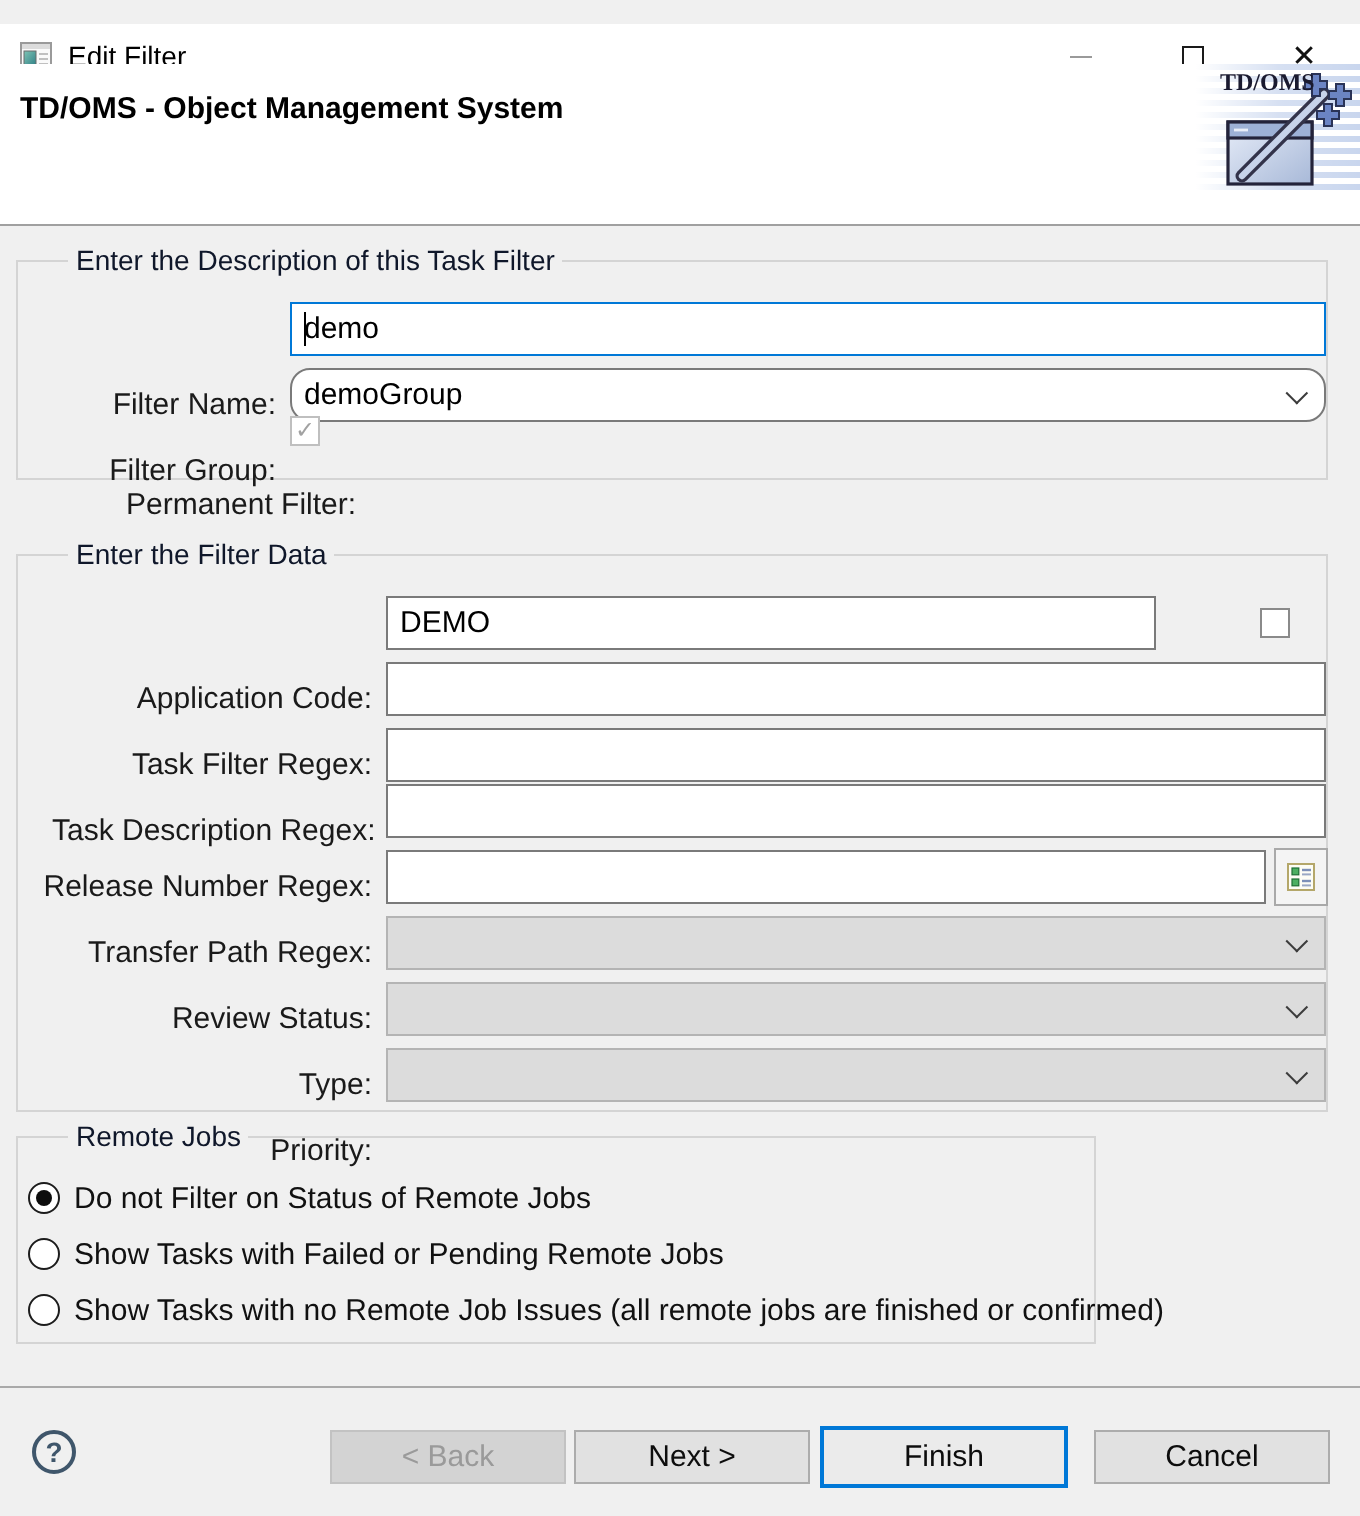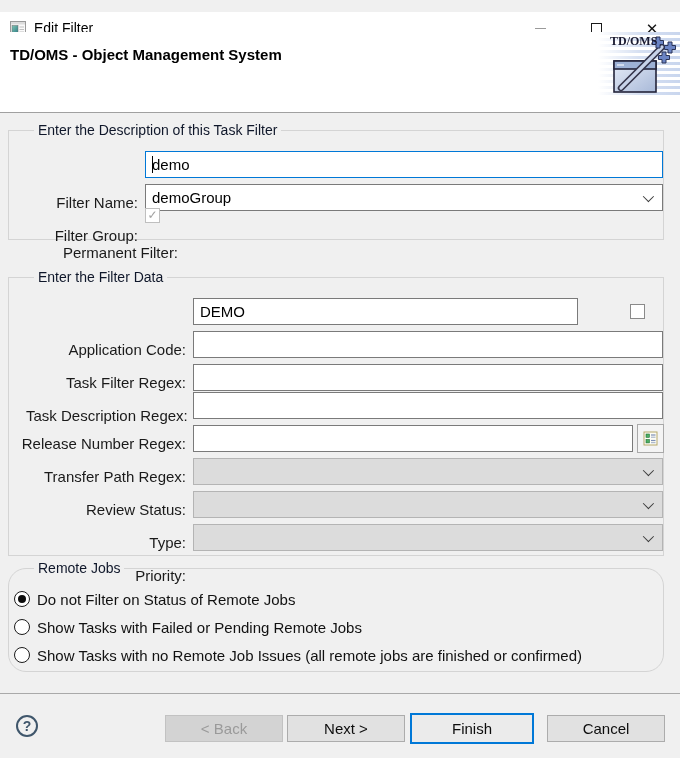--- a/index.html
+++ b/index.html
@@ -120,21 +120,21 @@
   </div>
 
   <div class="group" style="left:8px;top:130px;width:656px;height:110px;">
     <span class="group-title">Enter the Description of this Task Filter</span>
   </div>
   <div class="row-label" style="left:8px;top:151px;width:130px;">Filter Name:</div>
   <input class="textbox focused" style="left: 145px; top: 151px; width: 518px;" value="demo">
   <div class="caret" style="left:152px;top:156px;"></div>
 
   <div class="row-label" style="left:8px;top:184px;width:130px;">Filter Group:</div>
-  <div class="combo" style="left:145px;top:184px;width:518px;">
+  <div class="combo" style="left:145px;top:184px;width:518px;border-radius:10px;">
     <span>demoGroup</span>
     <span class="chev"></span>
   </div>
 
   <div class="row-label" style="left:24px;top:206px;width:130px;height:17px;line-height:17px;padding-left:39px;">Permanent Filter:</div>
   <div class="checkbox disabled" style="left:145px;top:208px;">
     <span>✓</span>
   </div>
 
   <div class="group" style="left:8px;top:277px;width:656px;height:279px;">
@@ -179,21 +179,21 @@
     <span></span>
     <span class="chev"></span>
   </div>
 
   <div class="row-label" style="left:8px;top:524px;width:178px;">Priority:</div>
   <div class="combo disabled" style="left:193px;top:524px;width:470px;">
     <span></span>
     <span class="chev"></span>
   </div>
 
-  <div class="group" style="left:8px;top:568px;width:656px;height:104px;border-radius:18px;">
+  <div class="group" style="left:8px;top:568px;width:540px;height:104px;">
     <span class="group-title">Remote Jobs</span>
   </div>
   <div class="radio-row" style="left:14px;top:590px;">
     <span class="radio selected"></span>
     <span class="radio-label">Do not Filter on Status of Remote Jobs</span>
   </div>
   <div class="radio-row" style="left:14px;top:618px;">
     <span class="radio"></span>
     <span class="radio-label">Show Tasks with Failed or Pending Remote Jobs</span>
   </div>

